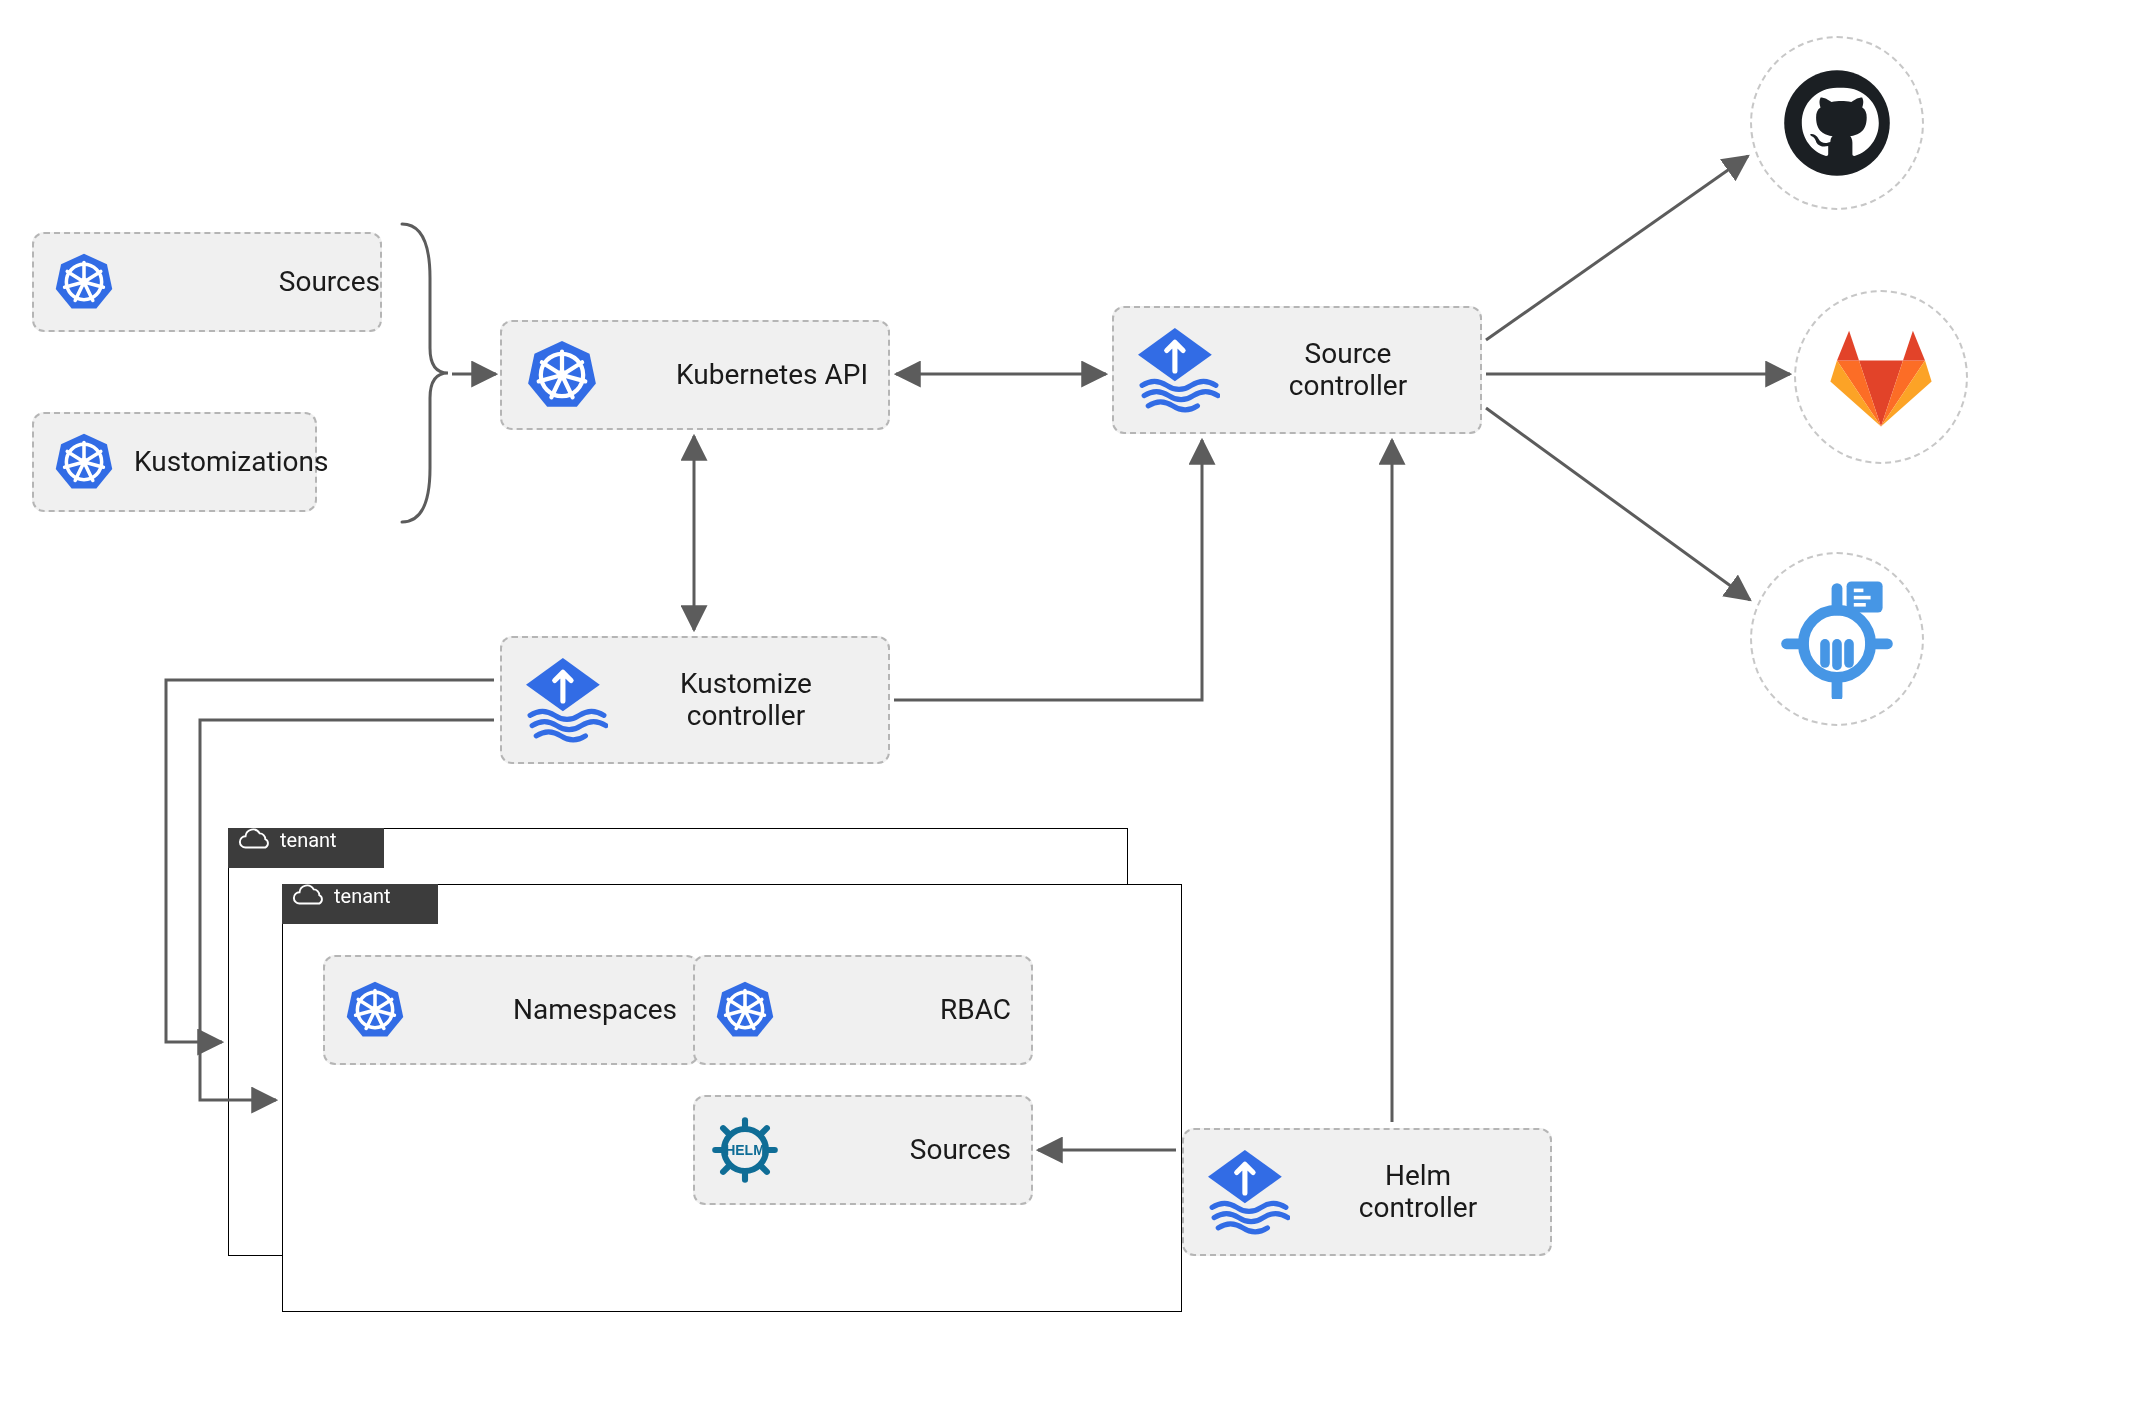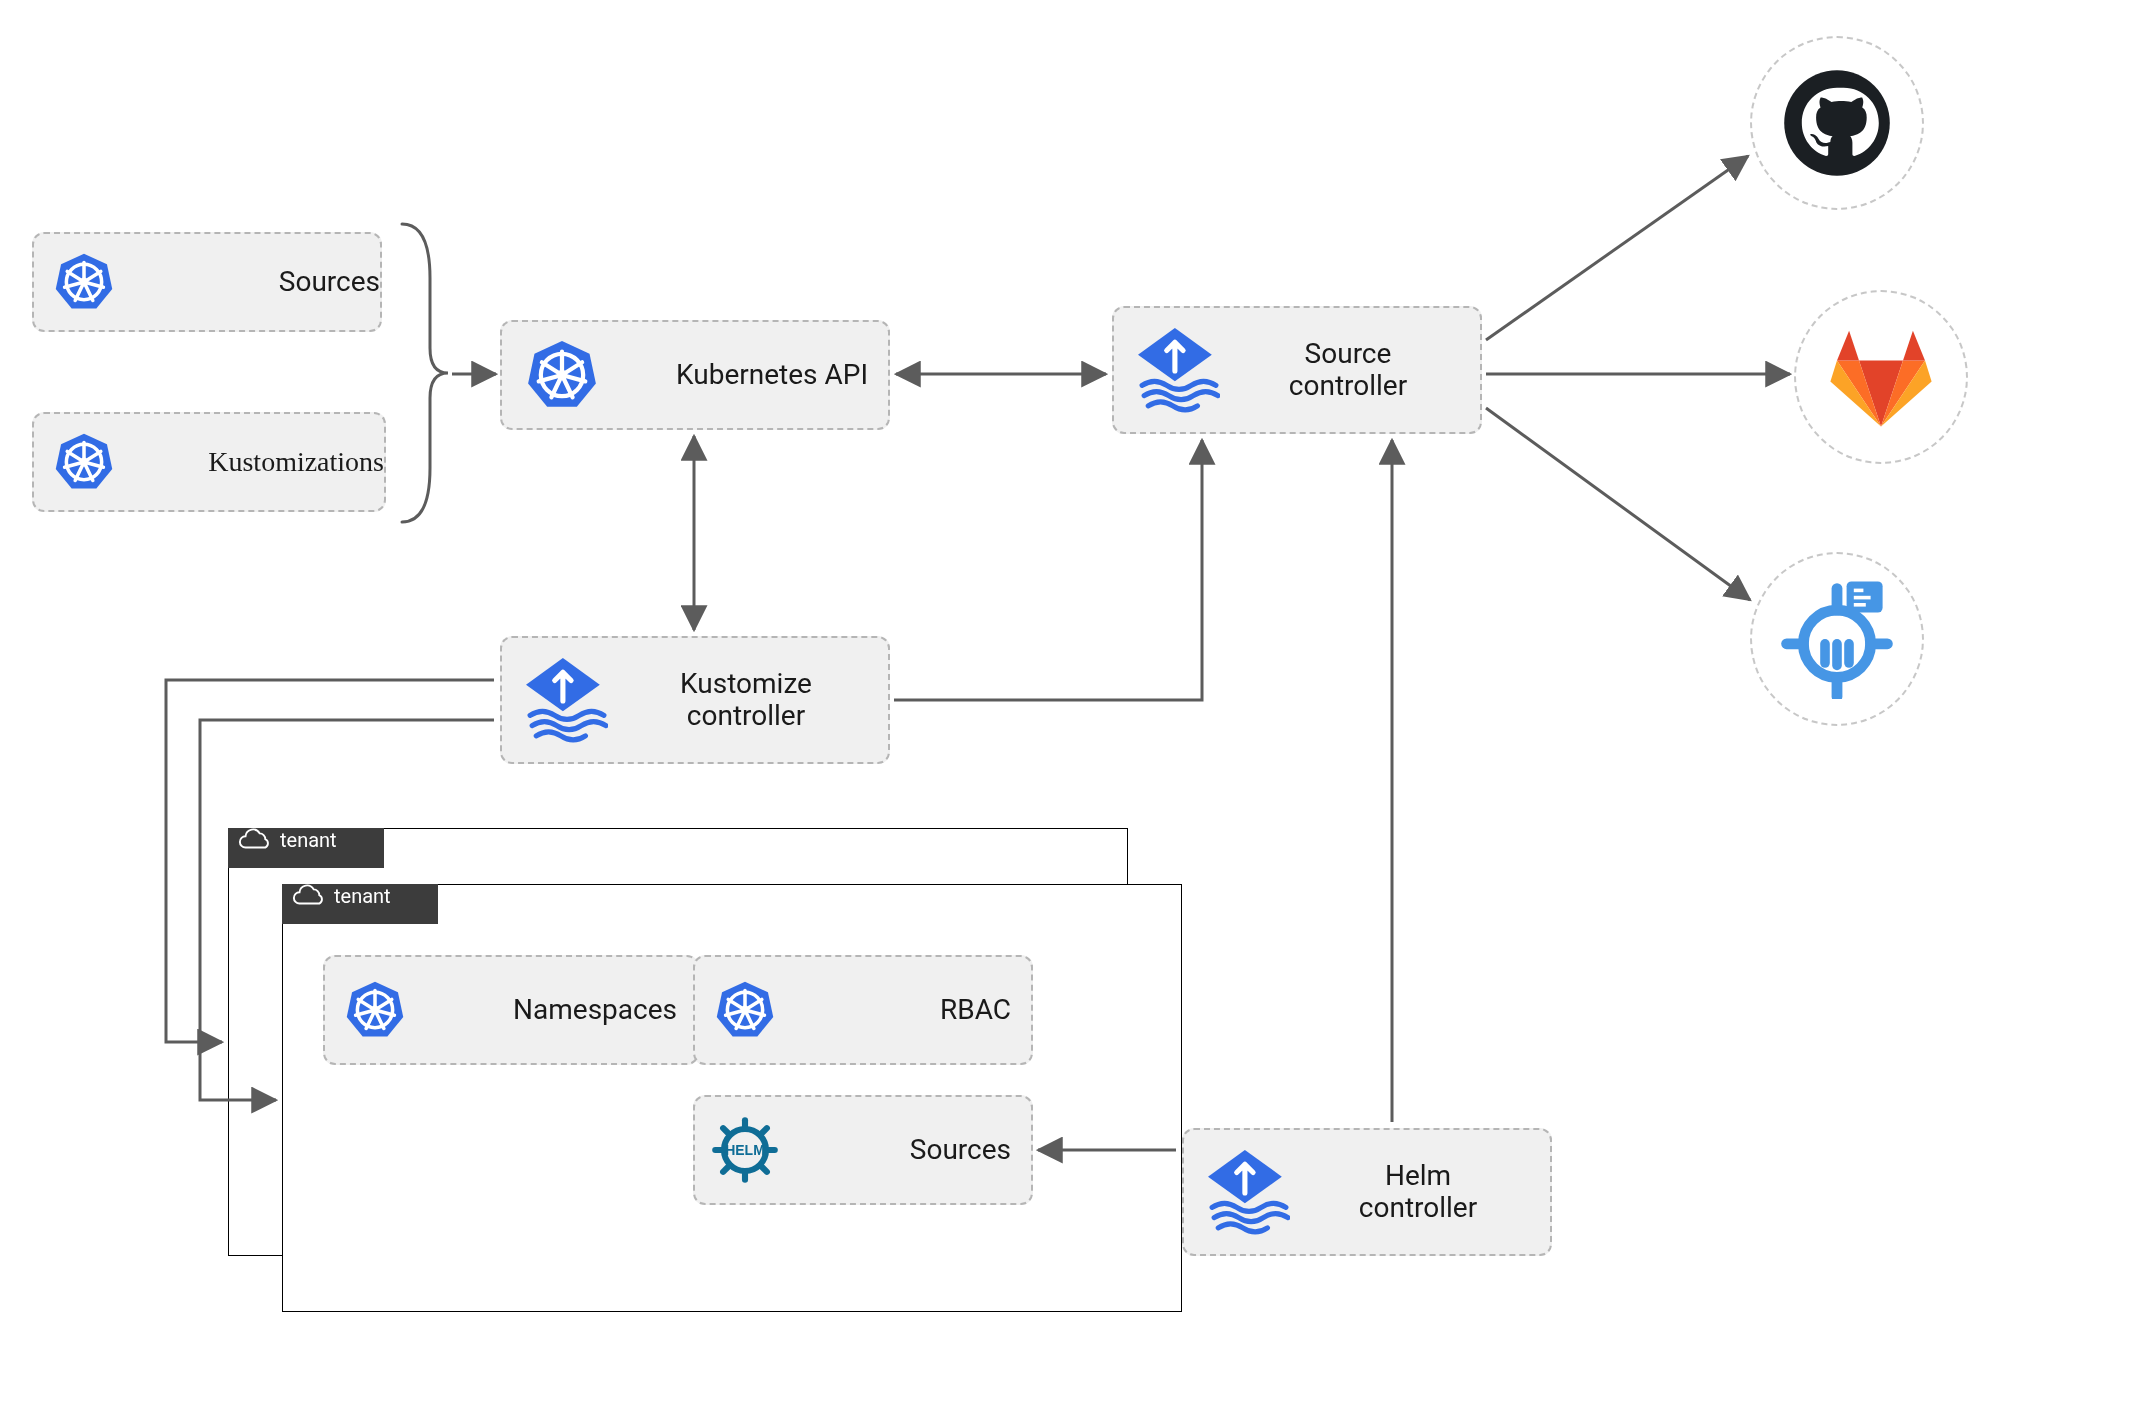--- a/index.html
+++ b/index.html
@@ -187,21 +187,21 @@
 
   <div class="box" style="left:32px; top:232px; width:350px; height:100px;">
     <span class="icon-slot">
       <svg class="k8s" width="60" height="60" viewBox="0 0 68 68">
           <use href="#icon-k8s"></use>
         </svg>
     </span>
     <span class="label">Sources</span>
   </div>
 
-  <div class="box" style="left:32px; top:412px; width:354px; height:100px;font-family:Liberation Serif, serif;">
+  <div class="box" style="left:32px; top:412px; width:285px; height:100px;">
     <span class="icon-slot">
       <svg class="k8s" width="60" height="60" viewBox="0 0 68 68">
           <use href="#icon-k8s"></use>
         </svg>
     </span>
     <span class="label">Kustomizations</span>
   </div>
 
   <svg class="brace-svg" style="left:390px; top:218px;" width="60" height="310">
     <path d="M12 6

